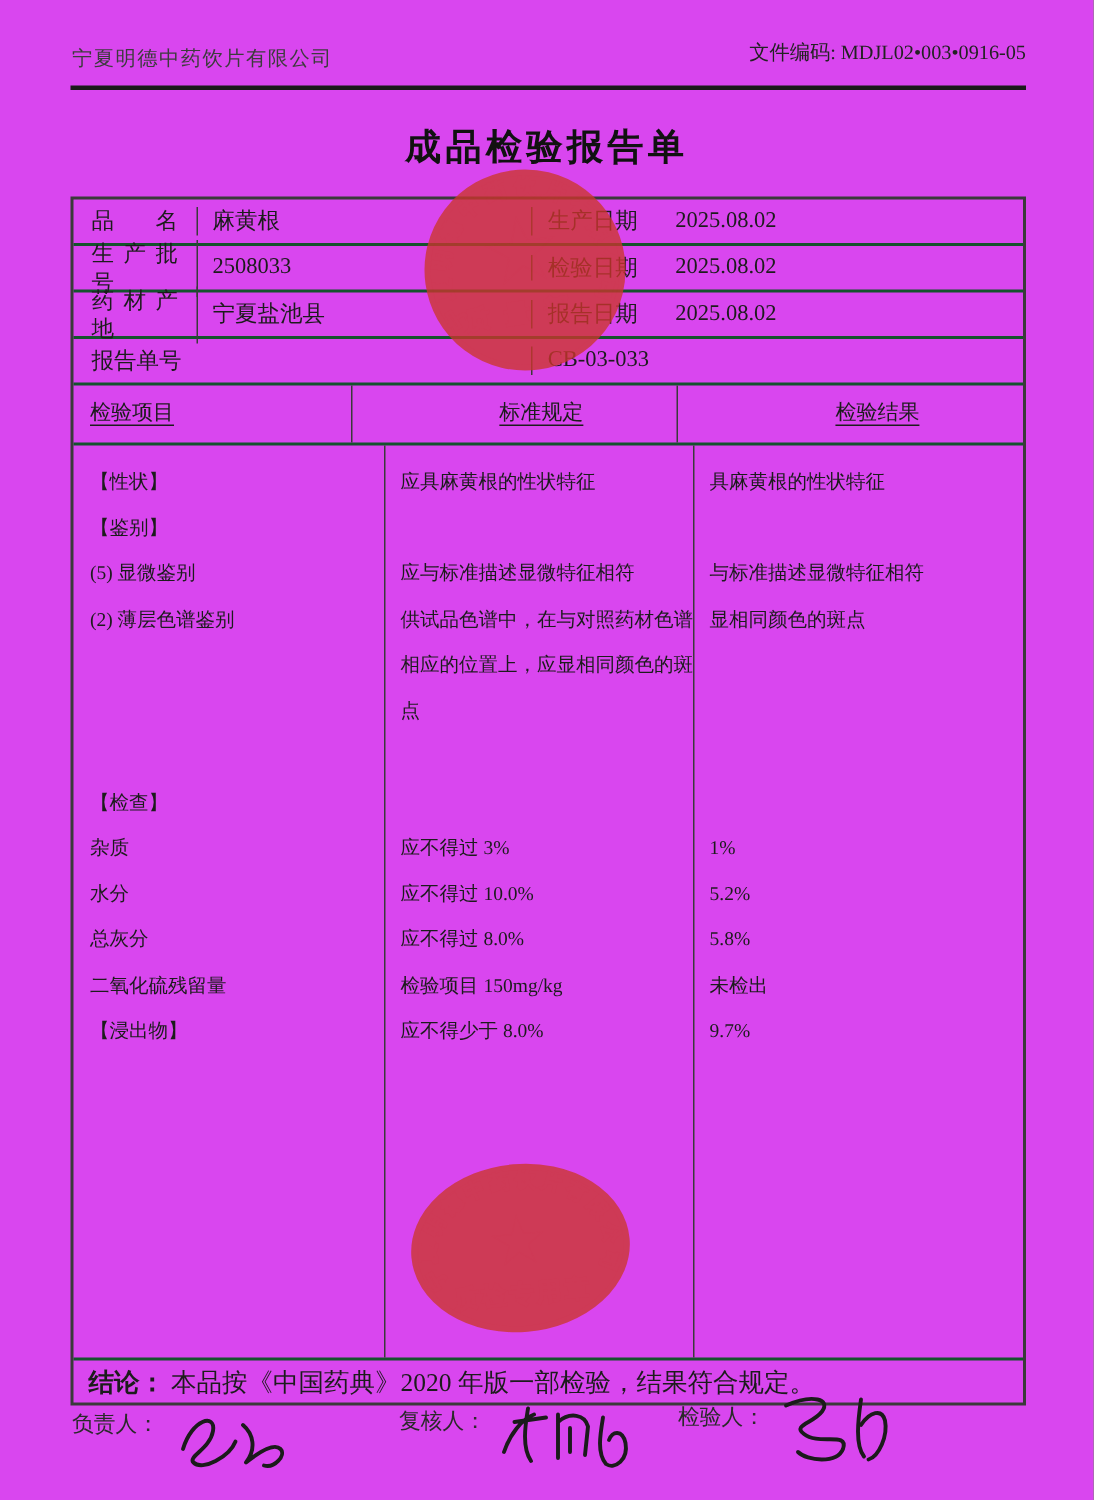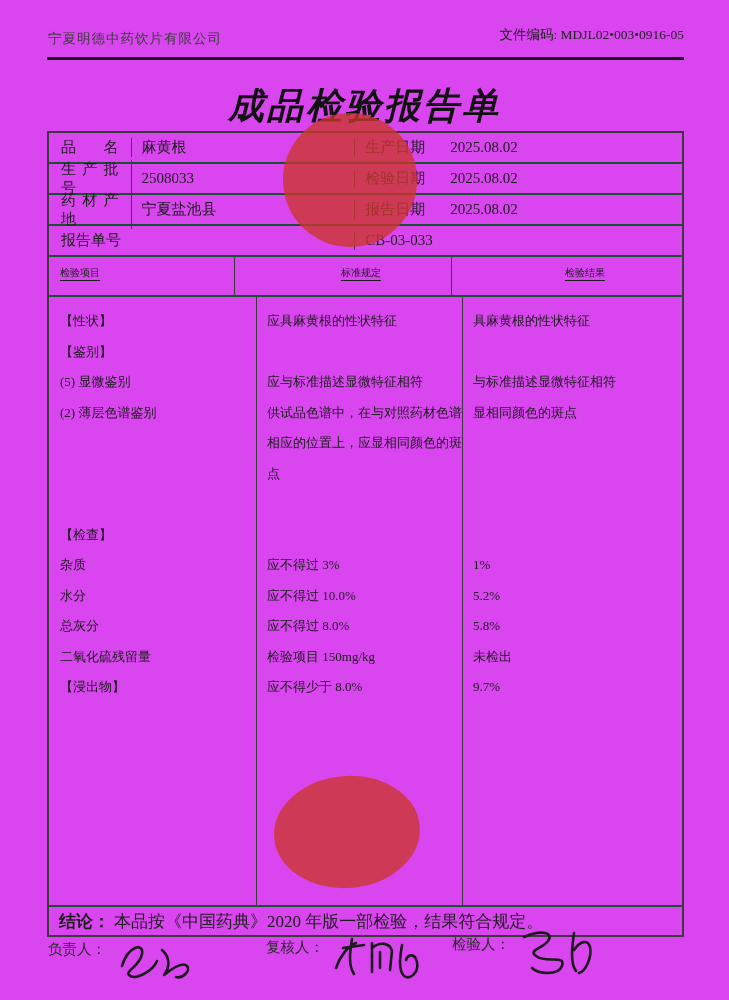--- a/index.html
+++ b/index.html
@@ -7,38 +7,38 @@
   .page {
     position:relative; width:729px; height:1000px; background:#d946ef;
     font-family:"Liberation Serif","DejaVu Serif",serif; color:#1c1c1c;
     overflow:hidden; margin:0 auto;
   }
   
   .hdr-company { position:absolute; left:48px; top:30px; font-size:13.5px; color:#3c3c3c; letter-spacing:1px; }
   .hdr-code    { position:absolute; right:45px; top:26px; font-size:13.5px; color:#222; }
   .hdr-rule    { position:absolute; left:47px; top:57px; width:637px; height:2.5px; background:#1a1a1a; }
   .doc-title   { position:absolute; left:0; top:82px; width:729px; text-align:center;
-                 font-size:36px; font-weight:bold; letter-spacing:3px; color:#111;font-style:italic; }
+                 font-size:24px; font-weight:bold; letter-spacing:3px; color:#111; }
   
   .tbl { position:absolute; left:47px; top:131px; width:637px; border:2px solid #3a3a3a; background:transparent; }
   .trow { display:flex; border-bottom:2px solid #14532d; }
   .trow:last-child { border-bottom:none; }
   .tcell { border-right:1px solid #3a3a3a; }
   .tcell:last-child { border-right:none; }
   
   .info-row { height:31px; align-items:center; font-size:15px; }
   .c-label { width:83px; padding:0 12px; }
   .c-label .jspread { display:block; width:100%; text-align:justify; text-align-last:justify; }
   .c-value { width:225px; padding:0 10px; }
   .c-right { width:329px; display:flex; align-items:center; padding-left:10px; }
   .c-right .rlabel { width:85px; }
   .c-right .rvalue { }
   .c-wide  { width:308px; padding:0 12px; }
   
-  .head-row { height:40px; font-size:10px;gap:36px; }
+  .head-row { height:40px; font-size:14px;gap:36px; }
   .h-item { width:210px; padding:9px 0 0 11px; }
   .h-std  { width:206px; padding-top:9px; text-align:center; }
   .h-res  { width:221px; padding-top:9px; text-align:center; }
   .uline { text-decoration:underline; text-underline-offset:4px; }
   
   .body-row { height:610px; font-size:13px; }
   .b-item { width:210px; padding:9px 0 0 11px; }
   .b-std  { width:206px; padding:9px 0 0 10px; }
   .b-res  { width:221px; padding:9px 0 0 10px; }
   .bline  { height:30.5px; line-height:30.5px; white-space:nowrap; }

